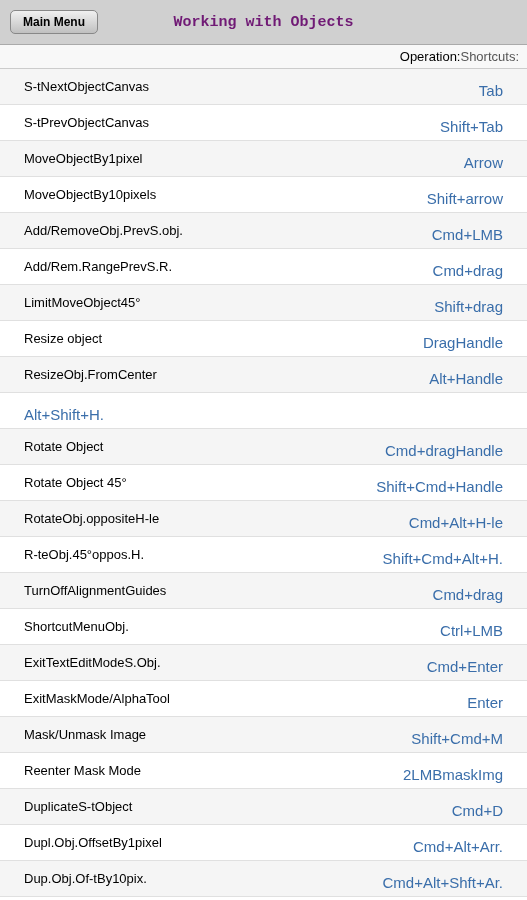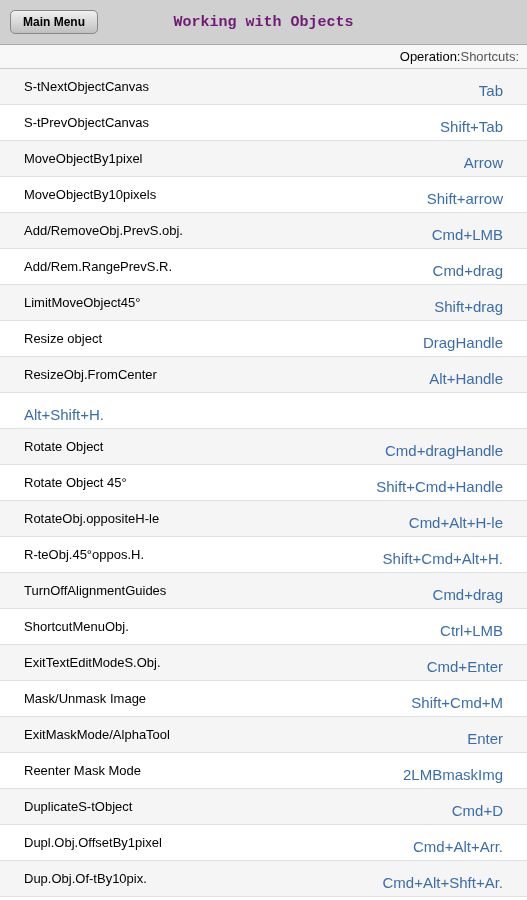--- a/index.html
+++ b/index.html
@@ -159,26 +159,26 @@
     </div>
     <div class="row">
       <span class="row-left">ShortcutMenuObj.</span>
       <span class="row-right">Ctrl+LMB</span>
     </div>
     <div class="row">
       <span class="row-left">ExitTextEditModeS.Obj.</span>
       <span class="row-right">Cmd+Enter</span>
     </div>
     <div class="row">
+      <span class="row-left">ExitMaskMode/AlphaTool</span>
+      <span class="row-right">Enter</span>
+    </div>
+    <div class="row">
       <span class="row-left">Mask/Unmask Image</span>
       <span class="row-right">Shift+Cmd+M</span>
-    </div>
-    <div class="row">
-      <span class="row-left">ExitMaskMode/AlphaTool</span>
-      <span class="row-right">Enter</span>
     </div>
     <div class="row">
       <span class="row-left">Reenter Mask Mode</span>
       <span class="row-right">2LMBmaskImg</span>
     </div>
     <div class="row">
       <span class="row-left">DuplicateS-tObject</span>
       <span class="row-right">Cmd+D</span>
     </div>
     <div class="row">

